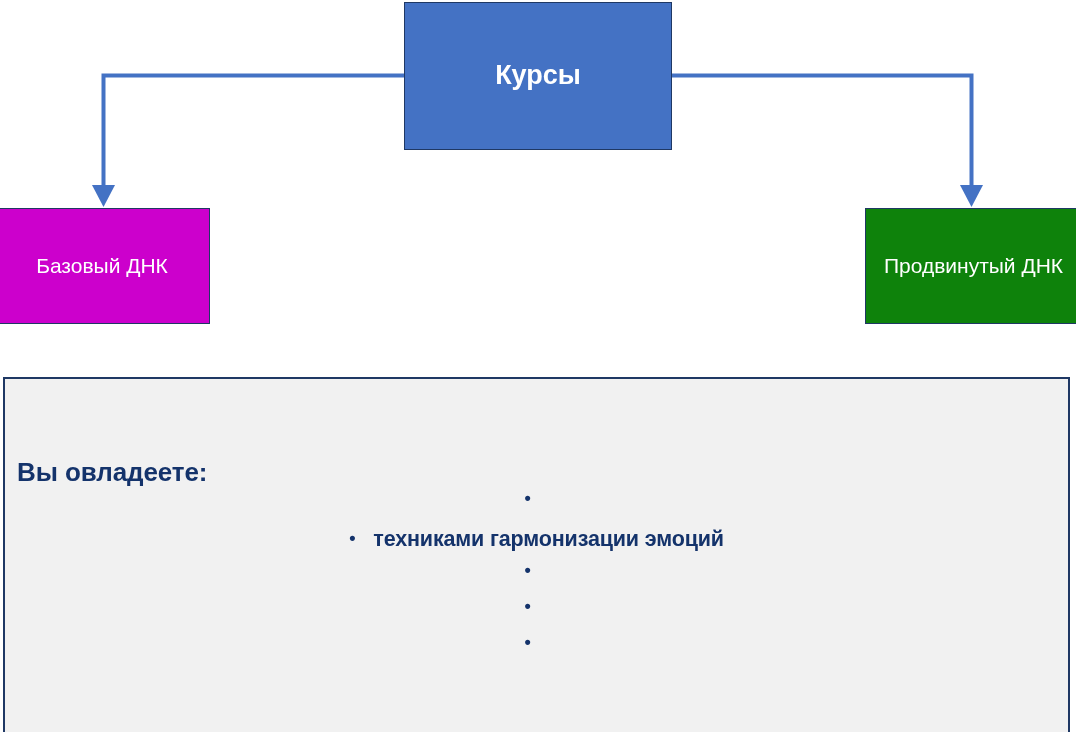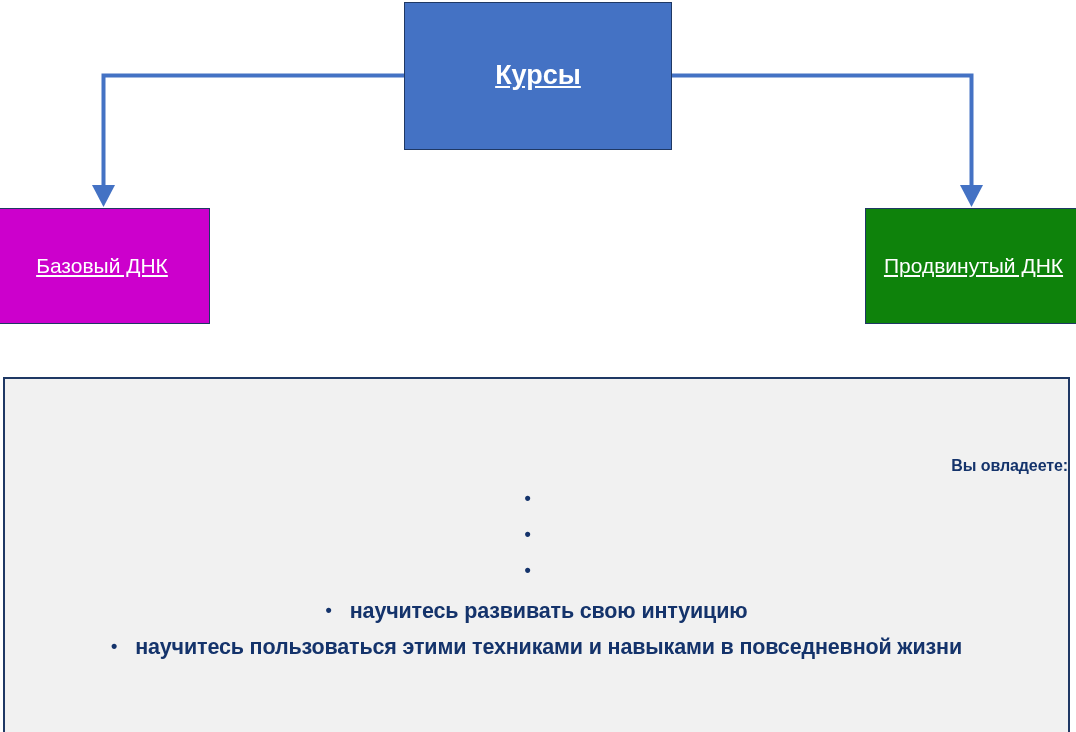--- a/index.html
+++ b/index.html
@@ -24,21 +24,20 @@
   .node {
     position: absolute;
     box-sizing: border-box;
     display: flex;
     align-items: center;
     justify-content: center;
     text-align: center;
     color: #ffffff;
     border: 1px solid #1F3864;
     line-height: 1.15;
-    text-decoration: underline;
   }
 
   .node-root {
     left: 404px;
     top: 2px;
     width: 268px;
     height: 148px;
     background: #4472C4;
     font-size: 27px;
     font-weight: bold;
@@ -83,25 +82,25 @@
     width: 1067px;
     height: 370px;
     box-sizing: border-box;
     background: #F1F1F1;
     border: 2px solid #1F3864;
     color: #14336B;
   }
 
   .info-heading {
     position: absolute;
-    left: 4px;
+    left: 12px;
     right: 0;
     top: 78px;
-    text-align: right;
-    font-size: 16px;
+    text-align: left;
+    font-size: 26px;
     font-weight: bold;
     letter-spacing: -0.1px;
   }
 
   .bullet-list {
     position: absolute;
     left: 0;
     right: 0;
     top: 112px;
   }
@@ -157,32 +156,31 @@
     <div class="info-heading">Вы овладеете:</div>
 
     <div class="bullet-list">
 
       <div class="bullet-line">
         <span class="bullet-dot">•</span>
       </div>
 
       <div class="bullet-line">
         <span class="bullet-dot">•</span>
+        <span class="bullet-text">техниками гармонизации эмоций</span>
       </div>
 
       <div class="bullet-line">
         <span class="bullet-dot">•</span>
       </div>
 
       <div class="bullet-line">
         <span class="bullet-dot">•</span>
-        <span class="bullet-text">научитесь развивать свою интуицию</span>
       </div>
 
       <div class="bullet-line">
         <span class="bullet-dot">•</span>
-        <span class="bullet-text">научитесь пользоваться этими техниками и навыками в повседневной жизни</span>
       </div>
 
     </div>
   </div>
 
 </div>
 
 </body></html>

